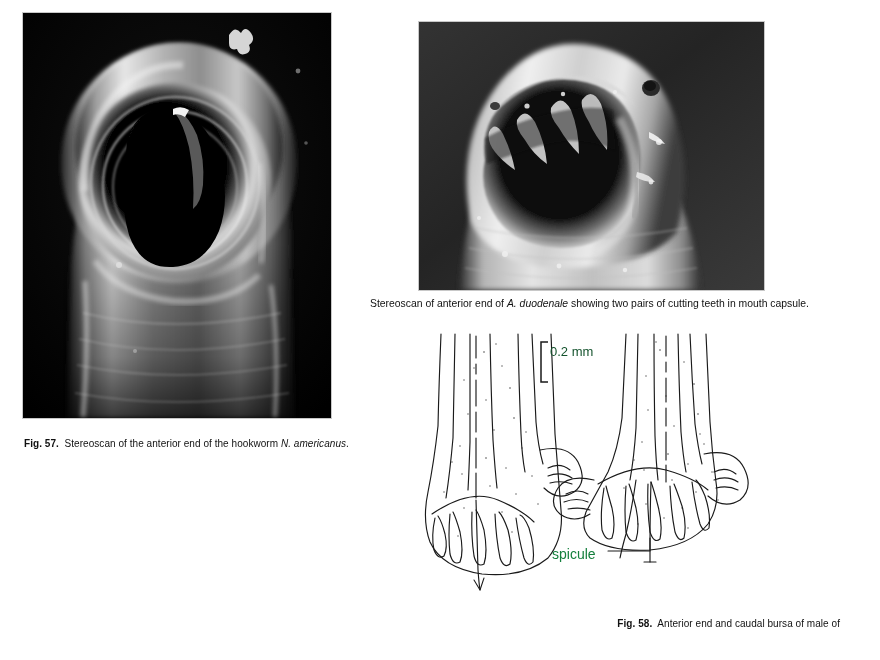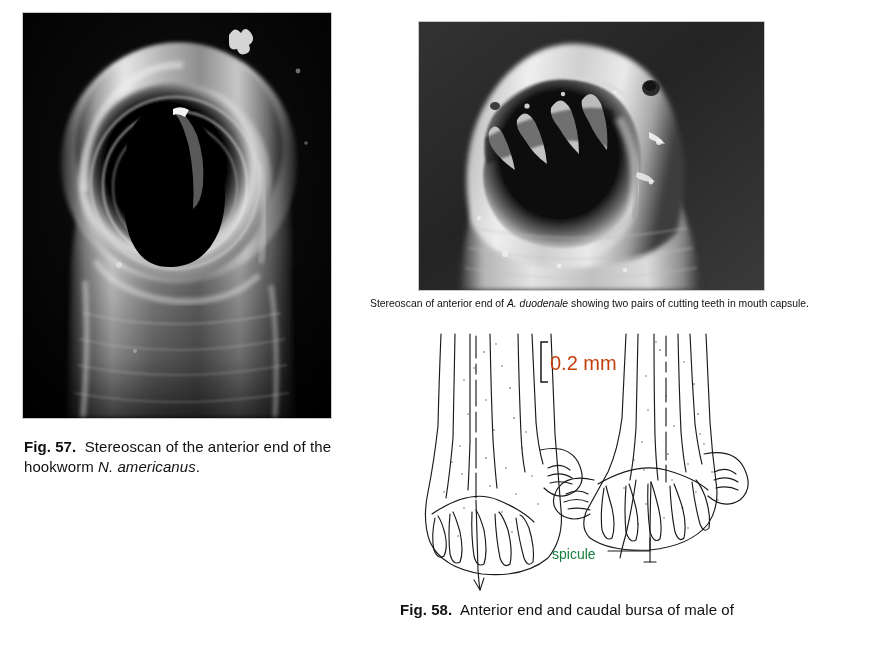--- a/index.html
+++ b/index.html
@@ -26,54 +26,54 @@
     position: absolute;
     overflow: hidden;
     background: #050505;
     box-shadow: 0 0 0 1px #c8c8c8;
   }
   .micrograph svg { display: block; }
 
   
   .caption {
     position: absolute;
-    font-size: 15px;
+    font-size: 10px;
     line-height: 1.36;
     color: #111;
     letter-spacing: .005em;
   }
   .caption .figno { font-weight: bold; }
   .caption .sp { font-style: italic; }
   .caption-sm {
     position: absolute;
     font-size: 10.4px;
     line-height: 1.3;
     color: #111;
   }
   .caption-sm .sp { font-style: italic; }
-  .caption-center { text-align: left; }
+  .caption-center { text-align: right; margin-top: 17px; }
 
   
   .linedrawing {
     position: absolute;
     left: 398px; top: 322px;
     width: 372px; height: 272px;
   }
   .linedrawing svg { display: block; }
 
   .scalebar {
     position: absolute;
     left: 536px; top: 338px;
     width: 80px; height: 48px;
   }
   .scalebar-label {
     position: absolute;
-    left: 550px; top: 352px;
-    font-size: 20px;
-    color: #c2410c;
+    left: 550px; top: 344px;
+    font-size: 13px;
+    color: #14532d;
     white-space: nowrap;
   }
   .spicule-label {
     position: absolute;
     left: 552px; top: 546px;
     font-size: 14px;
     color: #15803d;
     white-space: nowrap;
   }
 </style>

